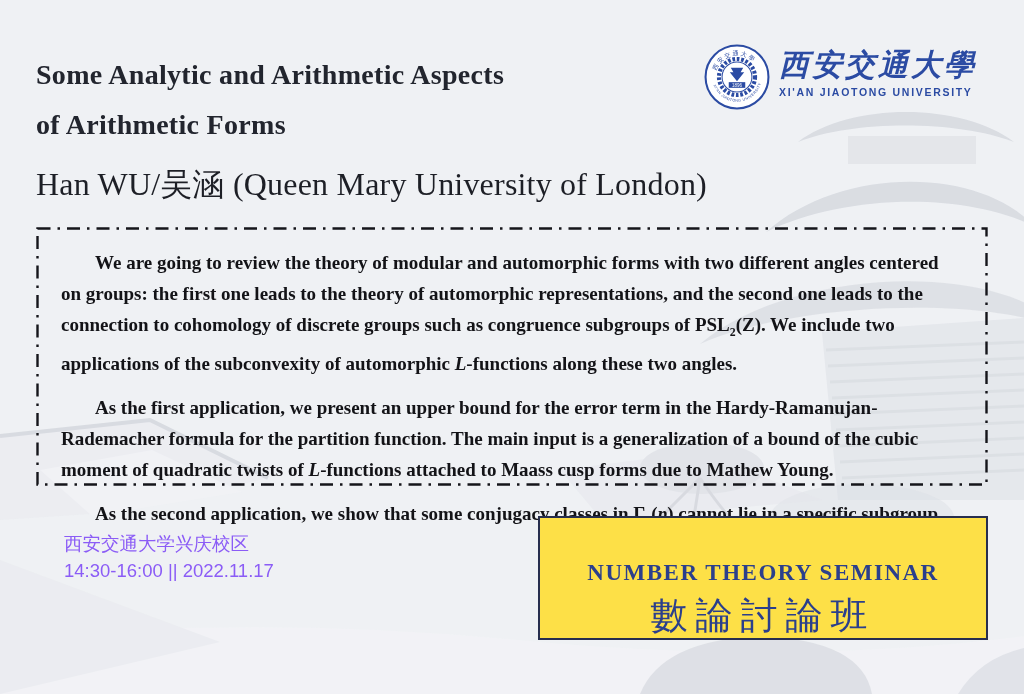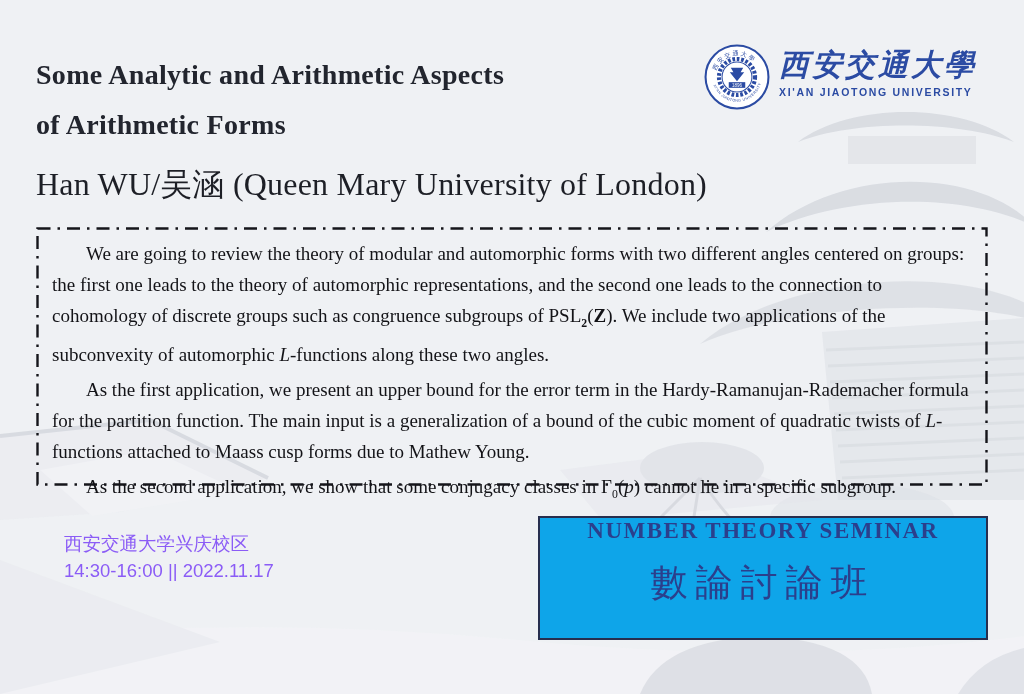--- a/index.html
+++ b/index.html
@@ -31,35 +31,35 @@
   .brand-en {
     margin-top:4px; font-size:10.5px; font-weight:bold; letter-spacing:1.7px;
     color:#2b4ba3; font-family:"Liberation Sans",sans-serif; white-space:nowrap;
   }
 
   .abstract {
     position:absolute; left:36px; top:227px; width:952px; height:259px;
     box-sizing:border-box; padding:7px 12px 0 12px;
     font-size:19px; line-height:31px; color:#131317;
   }
-  .abstract p { margin:4px; text-indent:34px; }
+  .abstract p { margin:13px; text-indent:34px;font-weight:bold; }
   .abstract sub { font-size:0.62em; }
   .dashbox { position:absolute; inset:0; width:100%; height:100%; pointer-events:none; }
 
   .venue {
     position:absolute; left:64px; top:530px;
     font-family:"Liberation Sans","DejaVu Sans",sans-serif;
     font-weight:normal; font-size:18.5px; line-height:27px; color:#8b5cf6;
   }
 
   .seminar {
     position:absolute; left:538px; top:516px; width:450px; height:124px;
-    box-sizing:border-box; border:2px solid #272e4e; background:#0ea5e9;
-    display:flex; flex-direction:column; align-items:center; justify-content:flex-start;
-    gap:17px; color:#2b3f8c;
+    box-sizing:border-box; border:2px solid #272e4e; background:#fde047;
+    display:flex; flex-direction:column; align-items:center; justify-content:flex-end;
+    gap:8px; color:#2b3f8c;
   }
   .sem-en { font-size:23px; font-weight:bold; letter-spacing:1.5px; }
   .sem-zh { font-size:37px; letter-spacing:8px; line-height:44px; }
 </style>
 </head>
 <body>
 
 <div class="page">
 
   <svg class="bg-svg" width="1024" height="694" viewBox="0 0 1024 694" aria-hidden="true">

